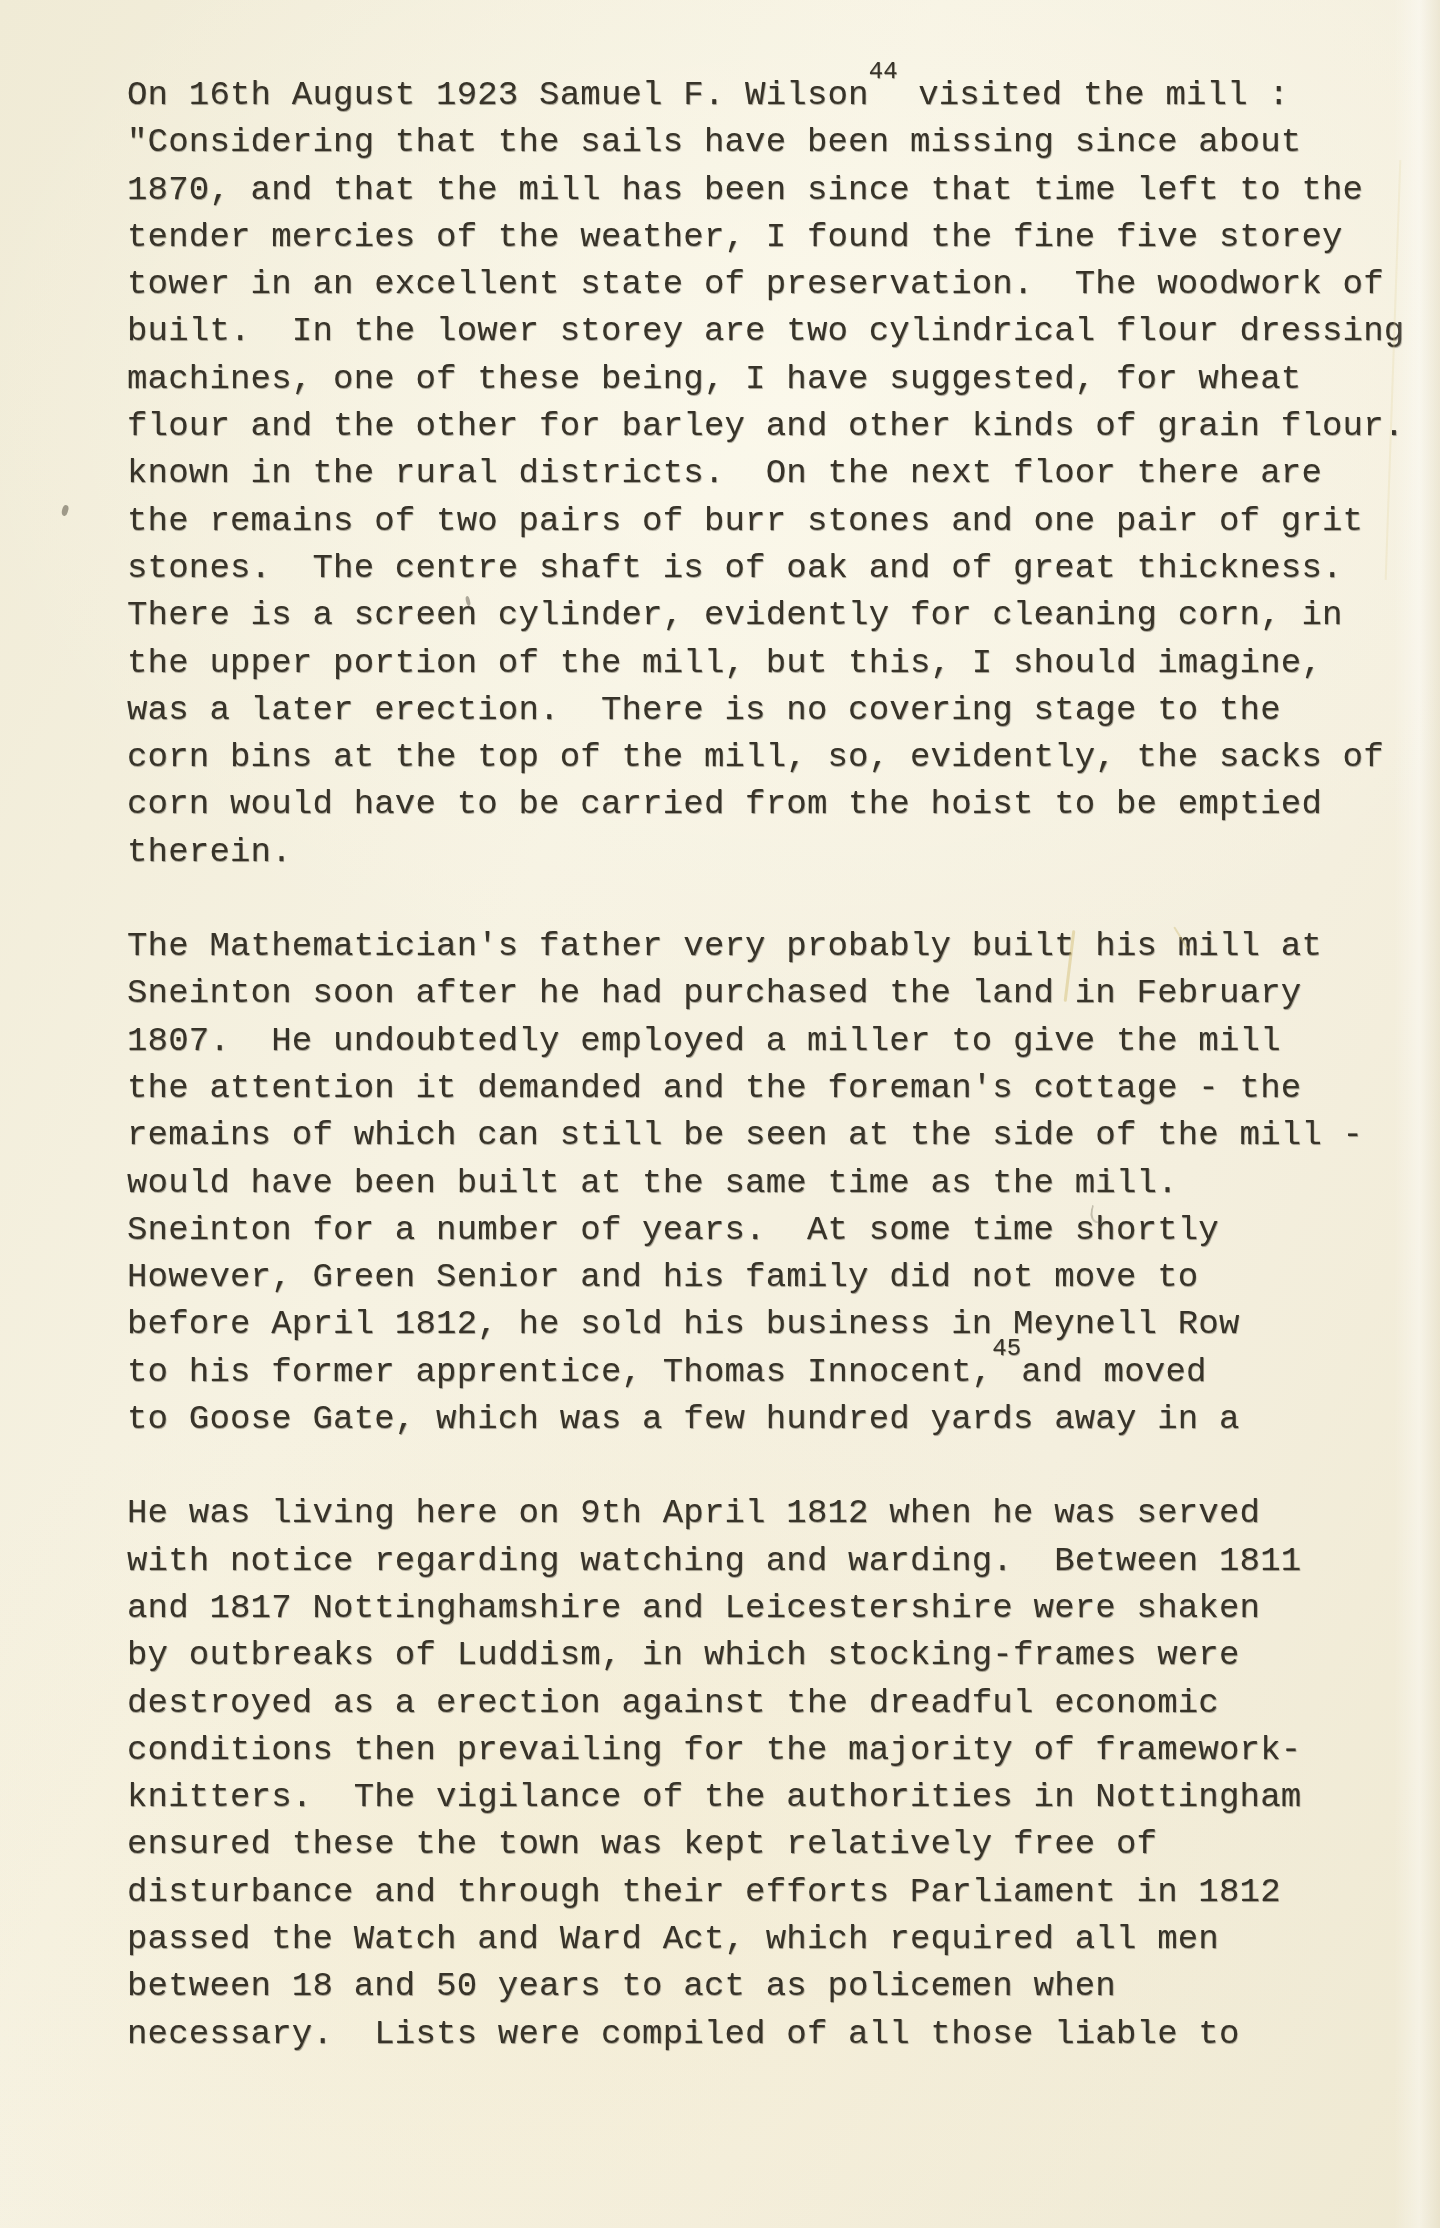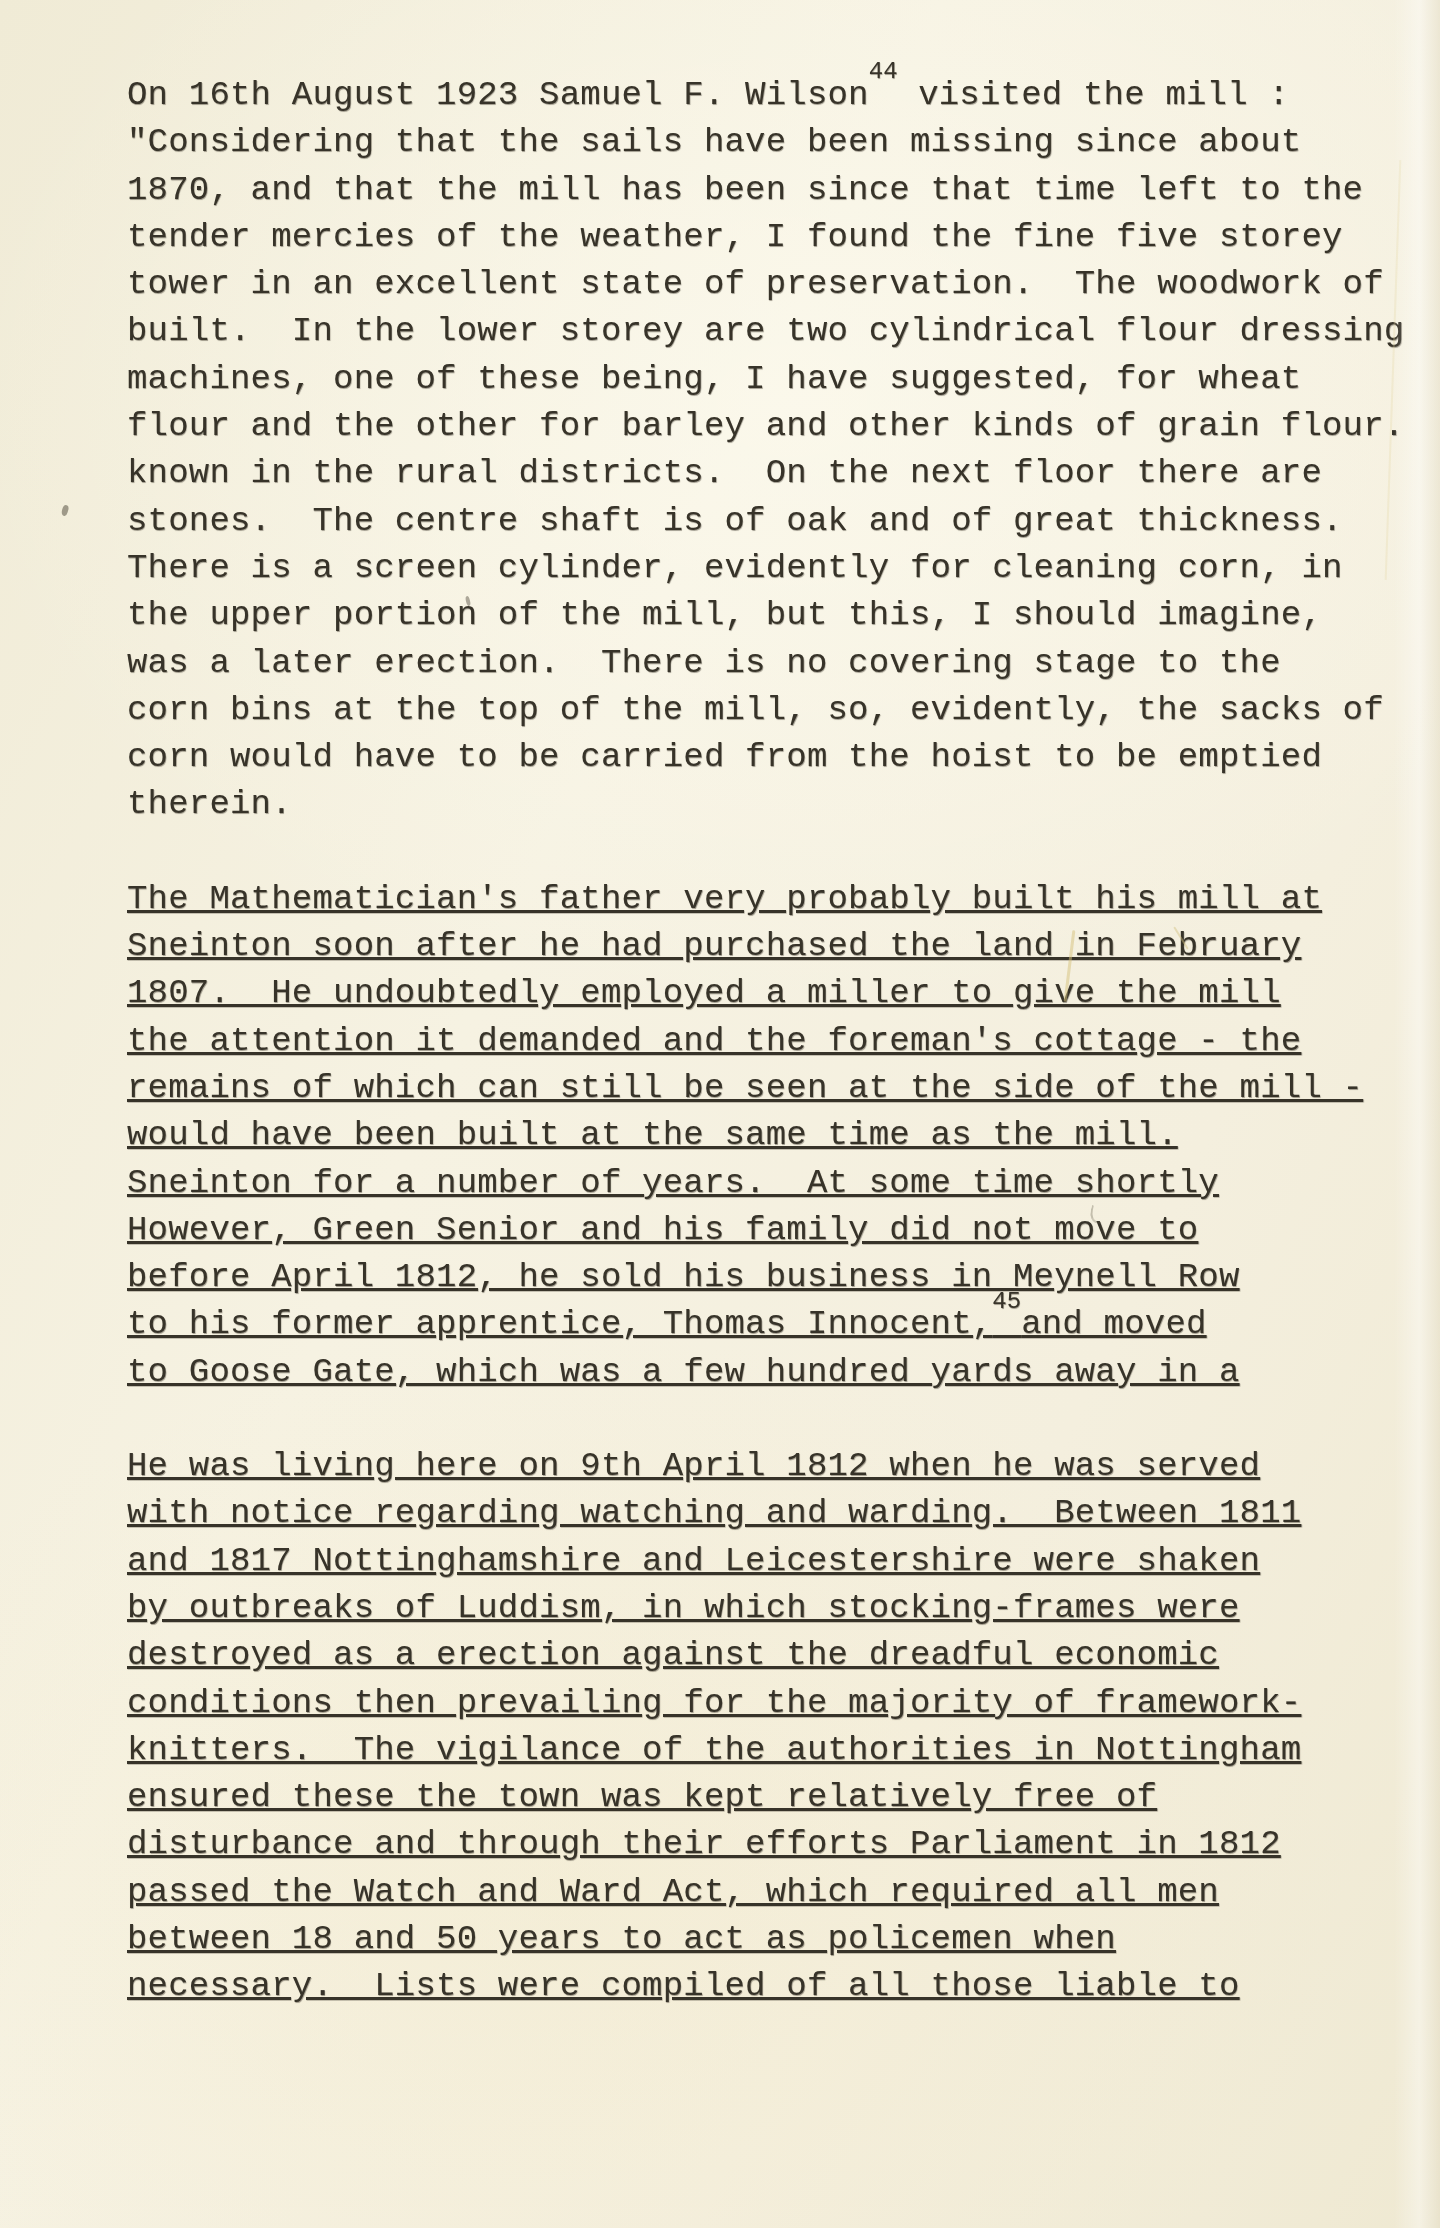--- a/index.html
+++ b/index.html
@@ -26,21 +26,21 @@
   }
   .text-column {
     position: absolute;
     left: 127px;
     top: 72px;
     width: 1300px;
     color: #373329;
     font-size: 34px;
     text-shadow: 0.6px 0.6px 0.7px rgba(62,56,44,0.45);
   }
-  .paragraph + .paragraph { margin-top: 47px; text-decoration: underline; }
+  .paragraph + .paragraph { margin-top: 47px; }
   .line {
     line-height: 47.3px;
     white-space: pre;
     letter-spacing: 0.2px;
   }
   sup {
     font-size: 24px;
     line-height: 0;
     position: relative;
     top: -0.55em;
@@ -85,20 +85,21 @@
       <div class="paragraph">
         <div class="line">On 16th August 1923 Samuel F. Wilson<sup>44</sup> visited the mill :</div>
         <div class="line">"Considering that the sails have been missing since about</div>
         <div class="line">1870, and that the mill has been since that time left to the</div>
         <div class="line">tender mercies of the weather, I found the fine five storey</div>
         <div class="line">tower in an excellent state of preservation.  The woodwork of</div>
         <div class="line">built.  In the lower storey are two cylindrical flour dressing</div>
         <div class="line">machines, one of these being, I have suggested, for wheat</div>
         <div class="line">flour and the other for barley and other kinds of grain flour.</div>
         <div class="line">known in the rural districts.  On the next floor there are</div>
+        <div class="line">the remains of two pairs of burr stones and one pair of grit</div>
         <div class="line">stones.  The centre shaft is of oak and of great thickness.</div>
         <div class="line">There is a screen cylinder, evidently for cleaning corn, in</div>
         <div class="line">the upper portion of the mill, but this, I should imagine,</div>
         <div class="line">was a later erection.  There is no covering stage to the</div>
         <div class="line">corn bins at the top of the mill, so, evidently, the sacks of</div>
         <div class="line">corn would have to be carried from the hoist to be emptied</div>
         <div class="line">therein.</div>
       </div>
       <div class="paragraph">
         <div class="line">The Mathematician's father very probably built his mill at</div>

